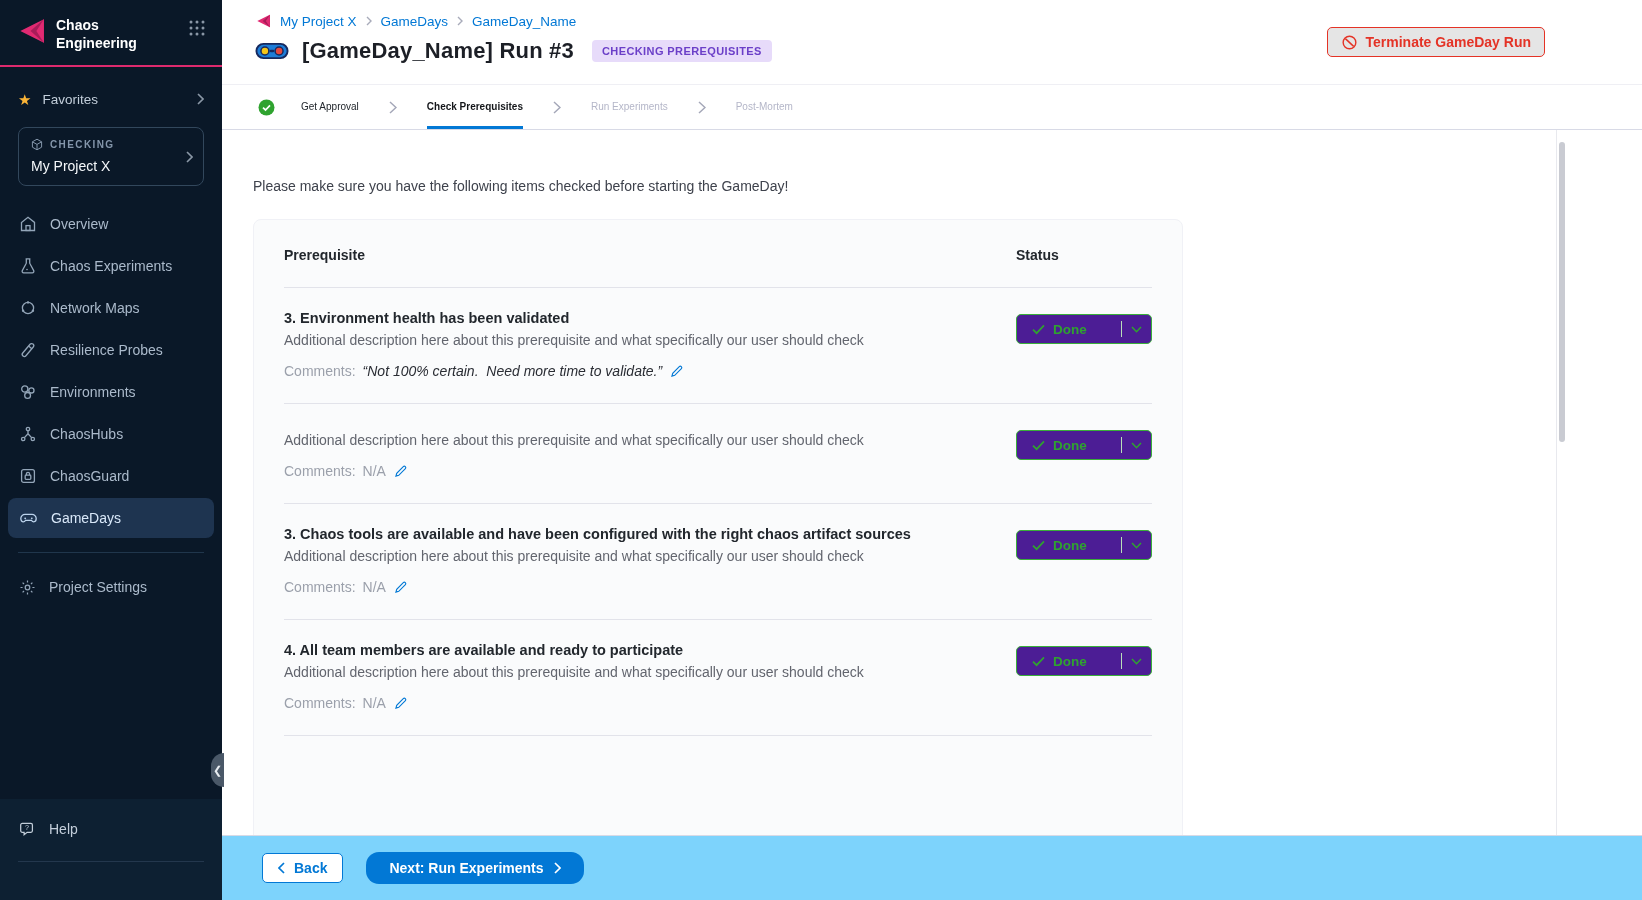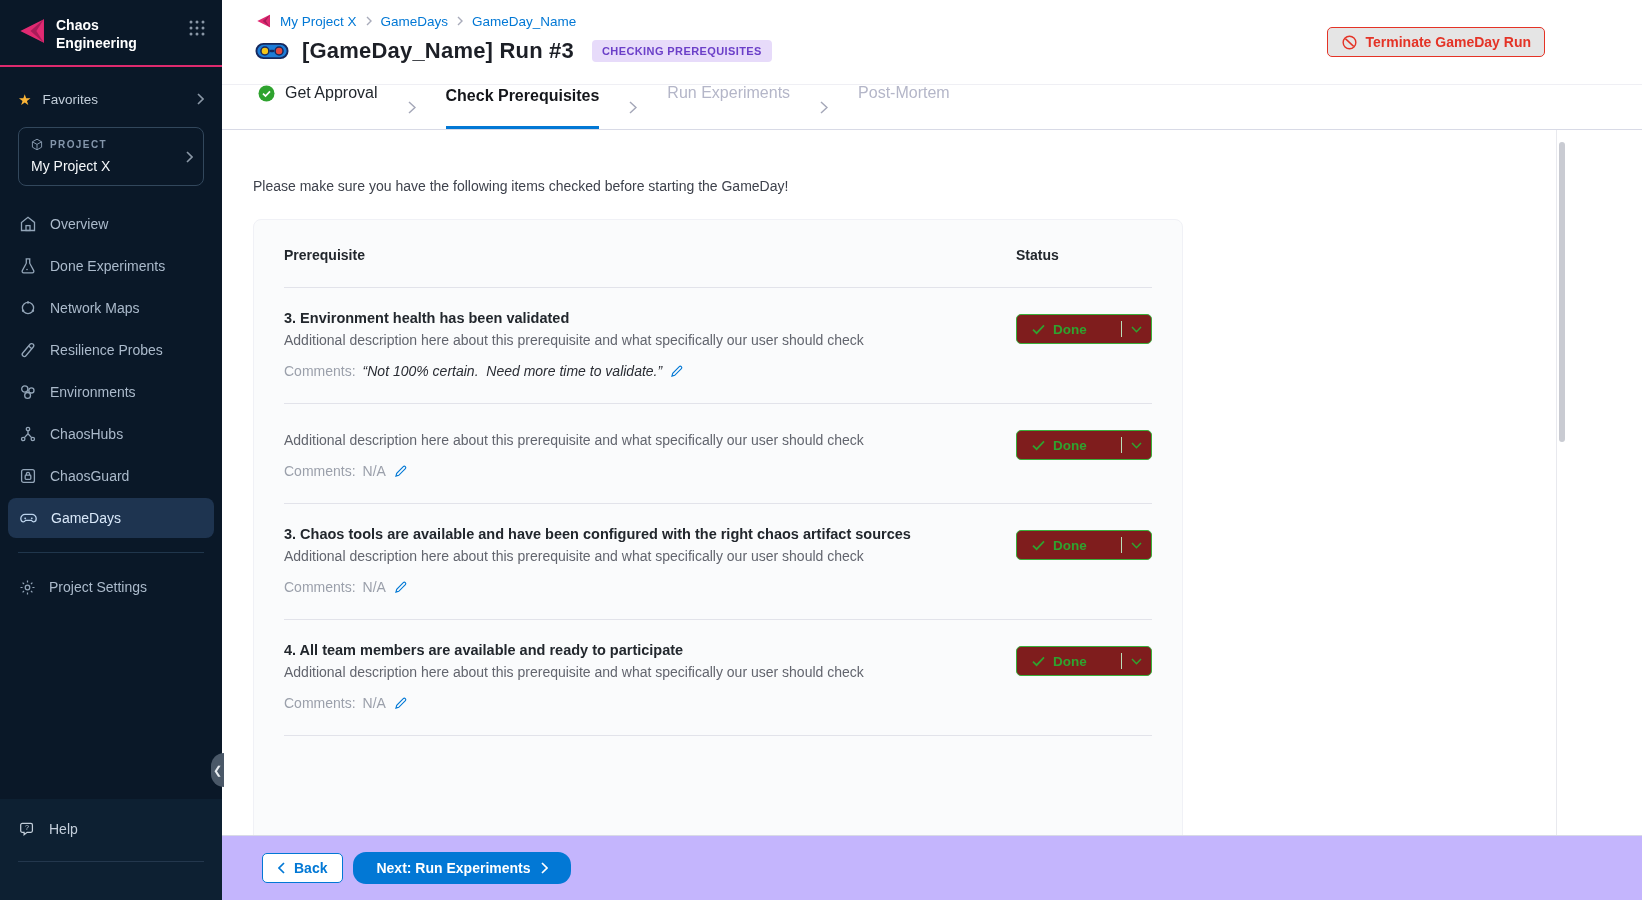--- a/index.html
+++ b/index.html
@@ -46,21 +46,21 @@
   .app-header { height:84px; padding:13px 24px 0 33px; position:relative; }
   .breadcrumb { display:flex; align-items:center; gap:9px; font-size:13.5px; color:#0278D5; font-weight:500; }
   .crumb-link { cursor:pointer; }
   .crumb-sep { color:#A8ABBA; }
   .title-row { display:flex; align-items:center; gap:13px; margin-top:9px; }
   .page-title { font-size:22px; font-weight:bold; color:#1C1F26; letter-spacing:.2px; }
   .status-badge { background:#E7DBFA; color:#6B3FC8; font-size:11px; font-weight:bold; letter-spacing:.4px; padding:5px 10px; border-radius:4px; margin-left:5px; }
   .terminate-btn { position:absolute; right:97px; top:27px; height:30px; display:inline-flex; align-items:center; gap:8px; border:1px solid #E43326; color:#E43326; border-radius:5px; background:#e5e5e5; padding:0 13px; font-size:14px; font-weight:bold; cursor:pointer; }
 
   .stepper { height:46px; border-top:1px solid #EFEFF4; border-bottom:1px solid #D8DAE6; display:flex; align-items:stretch; padding-left:36px; }
-  .step { display:flex; align-items:flex-start; gap:10px; font-size:16px; cursor:pointer; }
+  .step { display:flex; align-items:center; gap:26px; font-size:10px; cursor:pointer; }
   .step-label { line-height:1; }
   .step.done .step-label { color:#22272D; font-weight:500; }
   .step.active { border-bottom:3px solid #0278D5; padding-top:3px; }
   .step.active .step-label { color:#14161A; font-weight:bold; }
   .step.upcoming .step-label { color:#B4B6C8; }
   .step-sep { display:flex; align-items:center; color:#A4A7B8; margin:0 30px; }
 
   .scroll-area { flex:1; overflow:hidden; position:relative; padding:35px 0 0 31px; }
   .content-heading { font-size:20px; font-weight:bold; color:#1D2026; }
   .content-sub { margin-top:13px; font-size:14px; color:#3E424C; }
@@ -70,29 +70,29 @@
   .col-status { width:136px; flex-shrink:0; }
   .prereq-row { display:flex; border-bottom:1px solid #E2E3EA; padding:22px 0 24px; }
   .row-main { flex:1; padding-right:40px; }
   .row-title { font-size:14.5px; font-weight:bold; color:#22272D; }
   .row-desc { margin-top:6px; font-size:14px; color:#62656E; }
   .row-comments { margin-top:15px; font-size:14px; color:#9BA0AB; display:flex; align-items:center; gap:7px; }
   .comment-quote { font-style:italic; color:#2A2D34; }
   .comment-na { color:#9BA0AB; }
   .edit-icon { cursor:pointer; margin-left:1px; }
   .status-cell { width:136px; flex-shrink:0; padding-top:4px; }
-  .done-btn { display:flex; align-items:center; height:30px; width:136px; border:1px solid #3AAE3A; border-radius:5px; background:#7f1d1d; color:#2FA32F; padding-left:15px; cursor:pointer; }
+  .done-btn { display:flex; align-items:center; height:30px; width:136px; border:1px solid #3AAE3A; border-radius:5px; background:#4c1d95; color:#2FA32F; padding-left:15px; cursor:pointer; }
   .done-label { font-size:13.5px; font-weight:bold; margin-left:8px; }
   .done-div { width:1px; height:16px; background:#B9DFB9; margin-left:auto; }
   .done-caret { width:29px; display:flex; align-items:center; justify-content:center; }
 
   .scroll-track { position:absolute; left:1334px; top:130px; bottom:65px; width:0; border-left:1px solid #E8E9EE; }
   .scroll-thumb { position:absolute; left:1337px; top:142px; width:6px; height:300px; background:#C9CBD2; border-radius:3px; }
 
-  .footer { height:65px; border-top:1px solid #D8DAE6; display:flex; align-items:center; gap:10px; padding-left:40px; background:#c4b5fd; position:relative; z-index:2; }
+  .footer { height:65px; border-top:1px solid #D8DAE6; display:flex; align-items:center; gap:23px; padding-left:40px; background:#7dd3fc; position:relative; z-index:2; }
   .back-btn { height:30px; padding:0 15px; border:1px solid #0278D5; color:#0278D5; border-radius:5px; background:#fff; font-size:14px; font-weight:bold; display:flex; align-items:center; gap:9px; cursor:pointer; }
   .next-btn { height:32px; padding:0 23px; background:#0278D5; color:#fff; border:none; border-radius:13px; font-size:14px; font-weight:bold; display:flex; align-items:center; gap:10px; cursor:pointer; }
 </style>
 </head>
 <body>
 
 <aside class="sidebar">
   <div class="sb-header">
     <div class="brand">
       <span>
@@ -134,21 +134,21 @@
   </div>
 
   <div class="project-card">
     <div class="project-label">
       <span>
         <svg width="12" height="13" viewBox="0 0 12 13" fill="none" stroke="#8496AB" stroke-width="1">
           <path d="M6 1.2l4.6 2.6v5.4L6 11.8 1.4 9.2V3.8z"></path>
             <path d="M1.4 3.8L6 6.4l4.6-2.6M6 6.4v5.4"></path>
         </svg>
       </span>
-      <span>PROJECT</span>
+      <span>CHECKING</span>
     </div>
     <div class="project-name">My Project X</div>
     <span class="project-chevron">
       <svg width="7" height="12" viewBox="0 0 7 12" fill="none" stroke="currentColor" stroke-width="1.6">
           <polyline points="1,1 6,6 1,11"></polyline>
         </svg>
     </span>
   </div>
 
   <nav class="nav">
@@ -161,21 +161,21 @@
       </span>
       <span>Overview</span>
     </div>
     <div class="nav-item">
       <span class="nav-ic">
         <svg width="18" height="18" viewBox="0 0 18 18" fill="none" stroke="currentColor" stroke-width="1.3">
           <path d="M6.6 1.8h4.8M7.3 1.8v4.4L3.3 13.6a1.5 1.5 0 0 0 1.3 2.2h8.8a1.5 1.5 0 0 0 1.3-2.2L10.7 6.2V1.8"></path>
           <circle cx="8" cy="12.5" r=".8" fill="currentColor" stroke="none"></circle>
         </svg>
       </span>
-      <span>Done Experiments</span>
+      <span>Chaos Experiments</span>
     </div>
     <div class="nav-item">
       <span class="nav-ic">
         <svg width="18" height="18" viewBox="0 0 18 18" fill="none" stroke="currentColor" stroke-width="1.3">
           <circle cx="9" cy="9" r="5.6"></circle>
           <circle cx="9" cy="3.4" r="1.2" fill="currentColor" stroke="none"></circle>
           <circle cx="13.9" cy="11.8" r="1.2" fill="currentColor" stroke="none"></circle>
           <circle cx="4.1" cy="11.8" r="1.2" fill="currentColor" stroke="none"></circle>
         </svg>
       </span>

